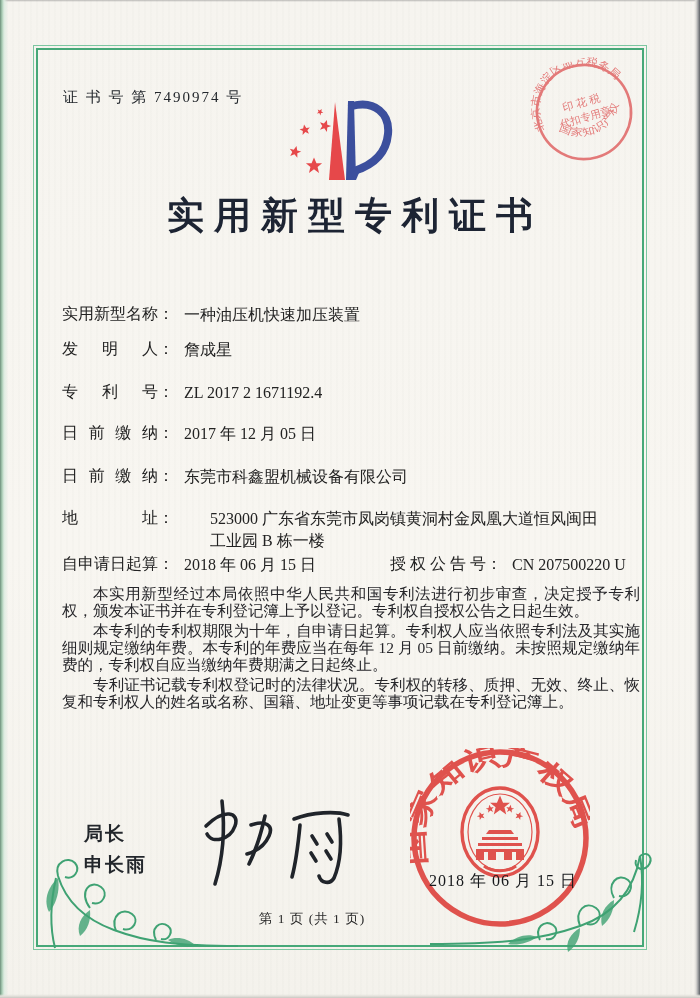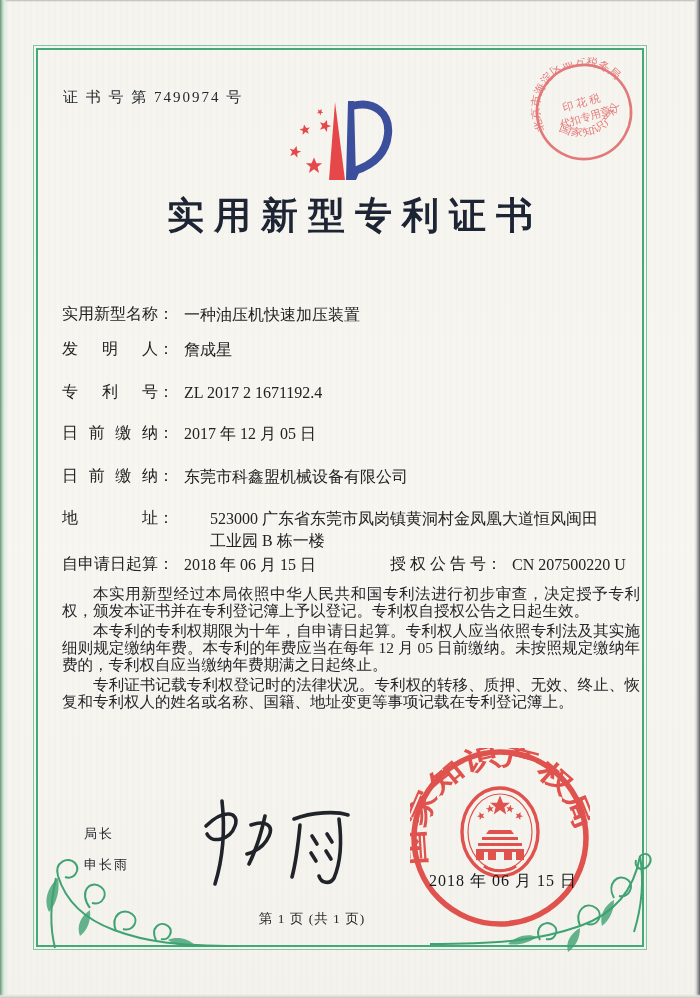--- a/index.html
+++ b/index.html
@@ -36,21 +36,21 @@
   .fields{position:absolute;left:62px;top:0;width:580px;font-size:16px;color:#222;}
   .frow{position:absolute;left:0;white-space:nowrap;}
   .flabel{display:inline-block;width:96px;text-align:justify;text-align-last:justify;vertical-align:top;}
   .colon{display:inline-block;vertical-align:top;}
   .fvalue{display:inline-block;margin-left:6px;vertical-align:top;white-space:pre-line;line-height:22px;}
   .grp2{position:absolute;left:328px;top:0;white-space:nowrap;}
 
   .paras{position:absolute;left:62px;top:585px;width:578px;font-size:15.5px;line-height:17px;text-align:justify;color:#26262a;}
   .paras p{margin:0 0 3px 0;text-indent:2em;}
 
-  .director{position:absolute;left:84px;top:818px;font-size:13px;line-height:31px;color:#23272c;letter-spacing:2px;}
+  .director{position:absolute;left:84px;top:818px;font-size:19px;line-height:31px;color:#23272c;letter-spacing:2px;font-weight:bold;}
   .signature{position:absolute;left:188px;top:792px;width:175px;height:98px;}
 
   .seal{position:absolute;left:410px;top:748px;width:180px;height:180px;opacity:.92;}
   .seal-date{position:absolute;left:413px;top:871px;width:180px;text-align:center;
     font-size:16px;color:#17191c;letter-spacing:1px;white-space:nowrap;}
 
   .footer{position:absolute;left:0;top:910px;width:624px;text-align:center;font-size:13.5px;color:#2b2b2b;letter-spacing:1px;}
 
   .orn-bl{position:absolute;left:28px;top:852px;width:212px;height:100px;}
   .orn-br{position:absolute;left:428px;top:840px;width:226px;height:112px;}

